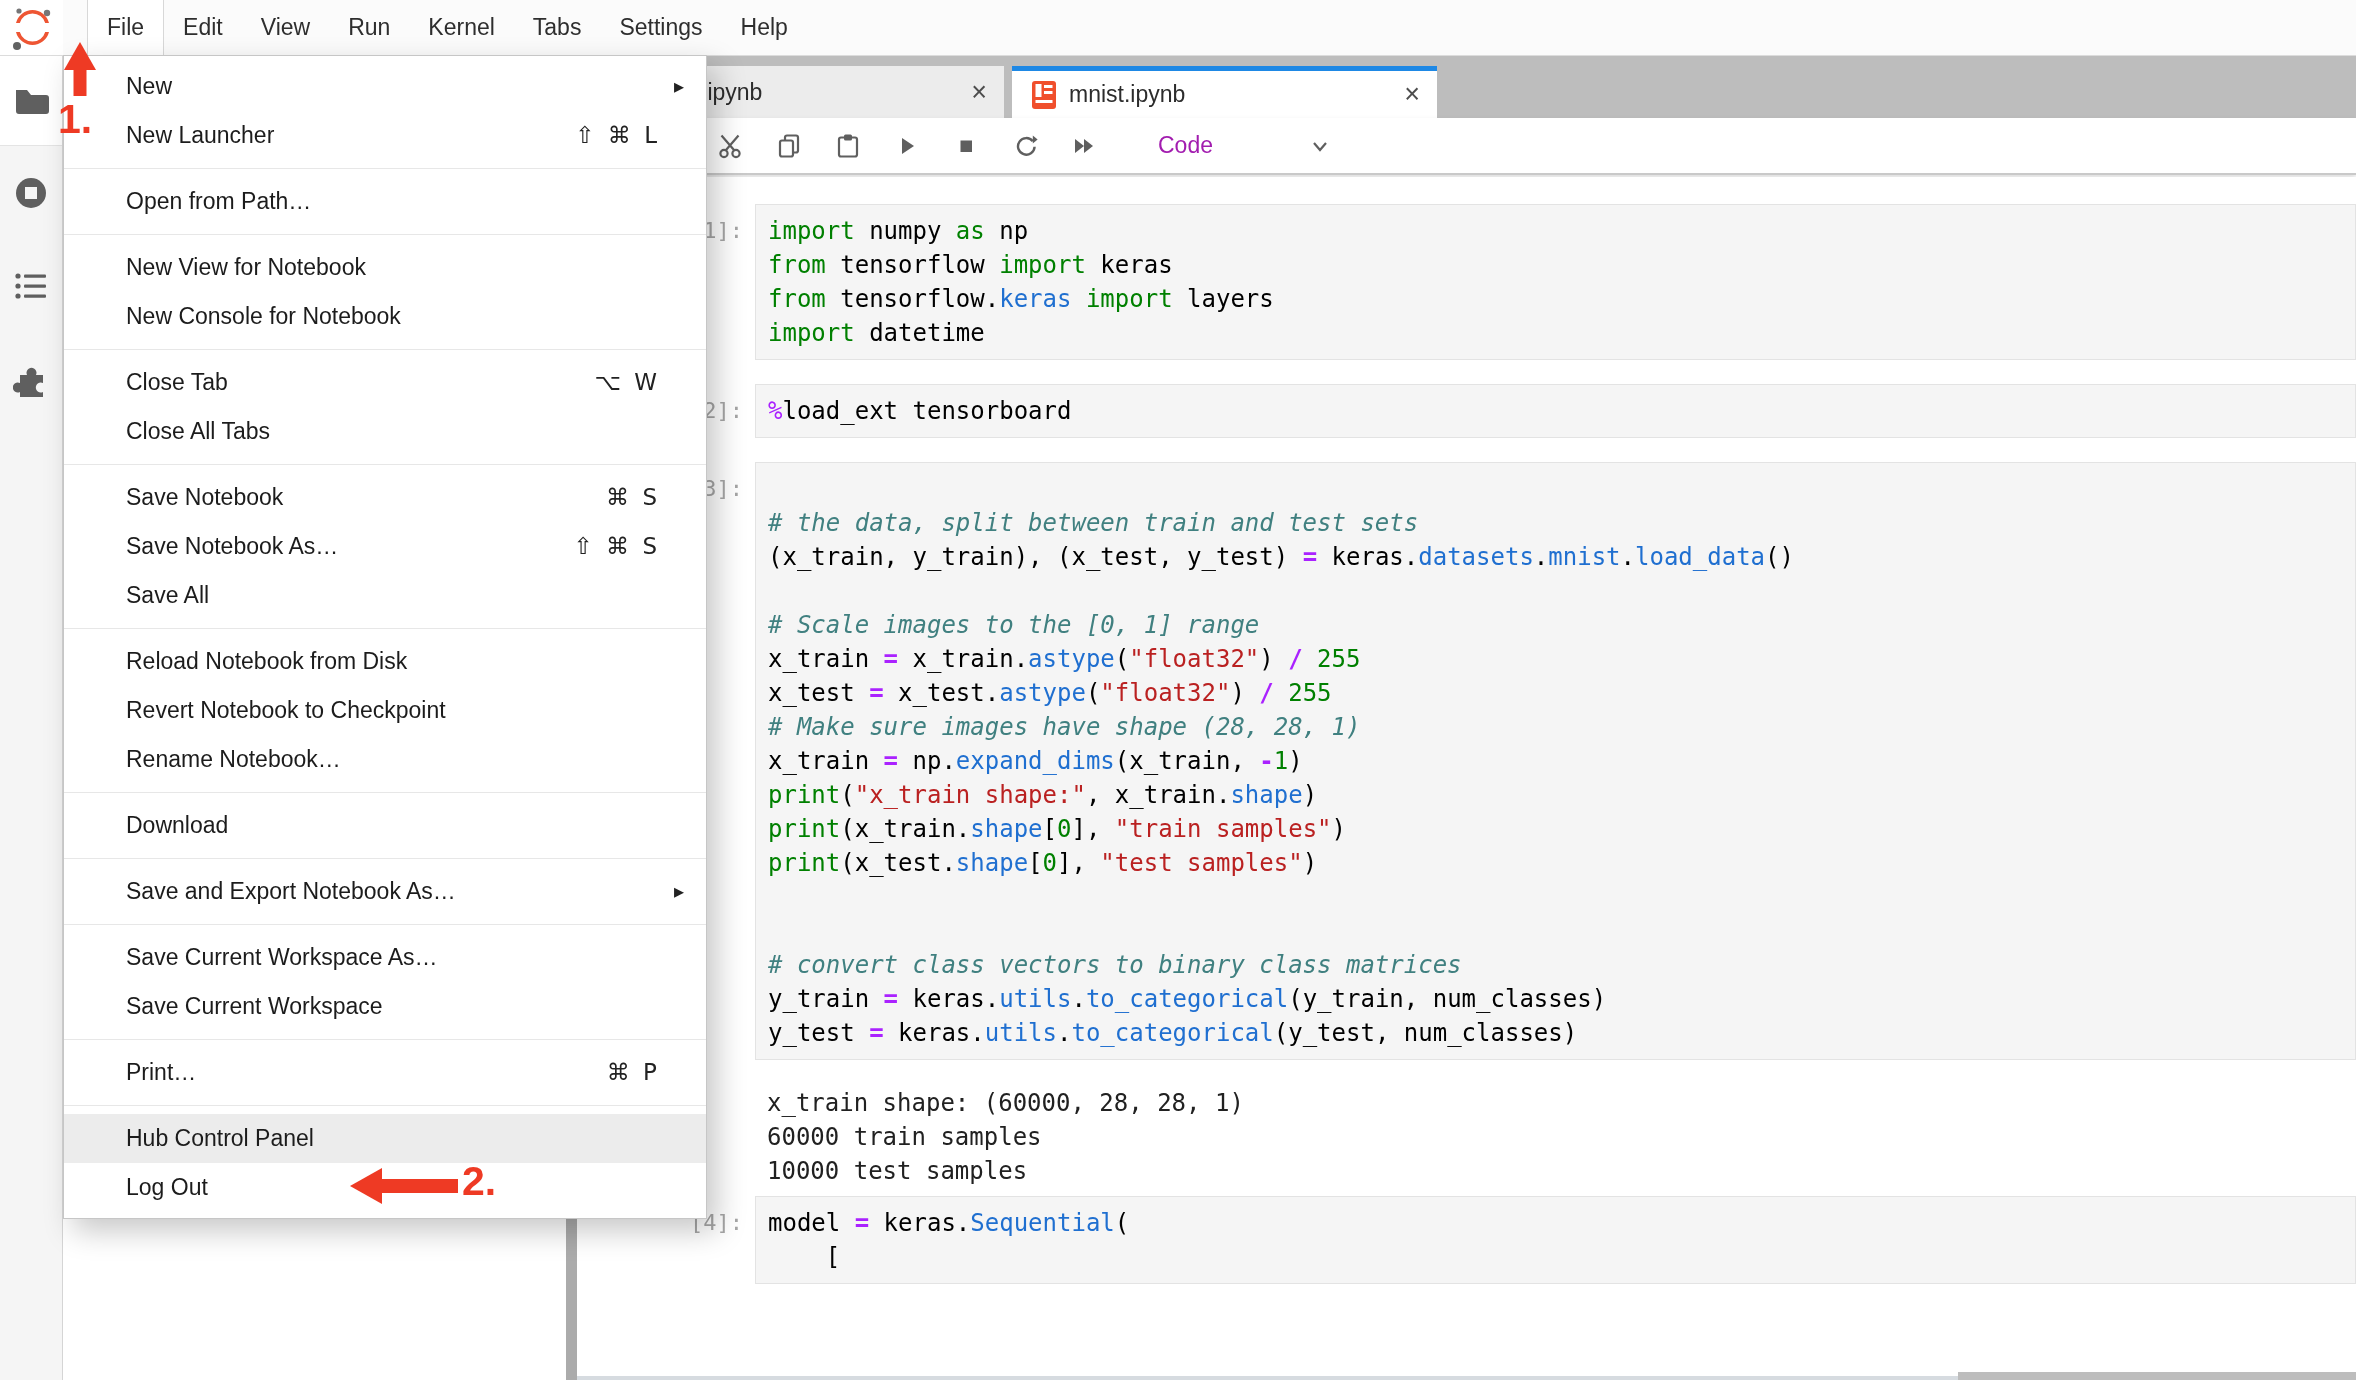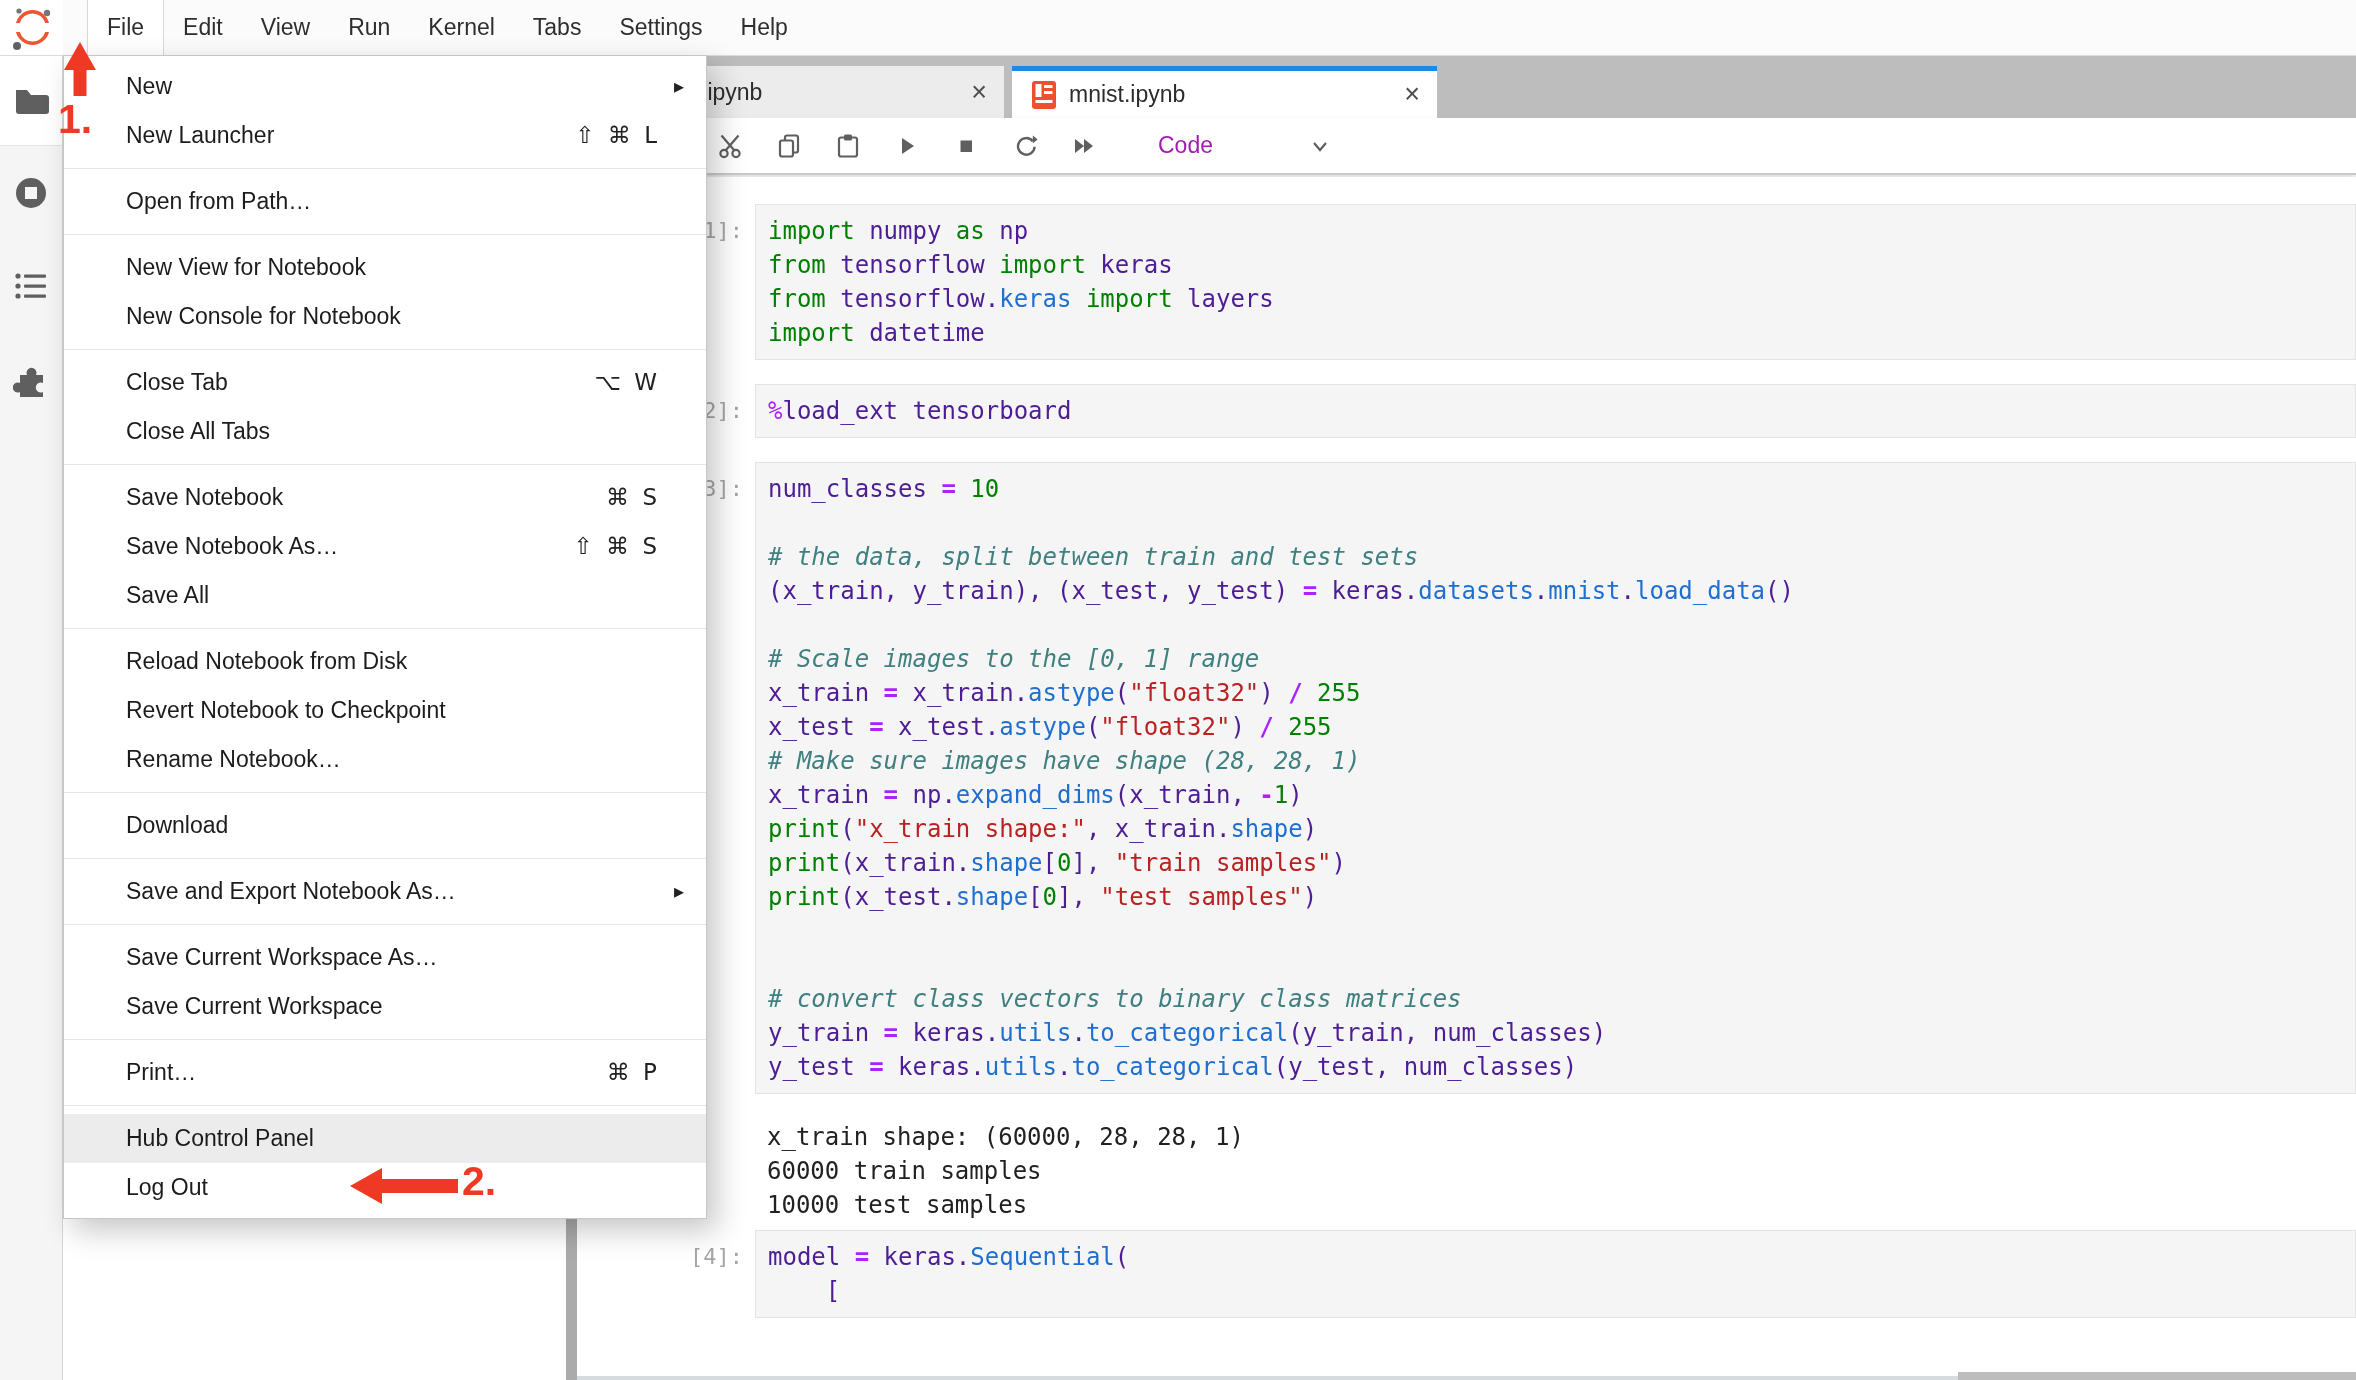--- a/index.html
+++ b/index.html
@@ -49,21 +49,21 @@
   .editor{flex:1;background:var(--c-editor_bg,#f5f5f5);border:1px solid #e3e3e3;padding:9px 0 9px 12px;box-sizing:border-box;}
   .cl{height:34px;line-height:34px;font-family:"DejaVu Sans Mono",monospace;font-size:24px;color:#212121;white-space:pre;}
   .outblock{padding-left:190px;}
   .tk-k{color:var(--c-keyword_green,#008000);font-weight:normal;}
   .tk-b{color:var(--c-keyword_green,#008000);}
   .tk-o{color:var(--c-operator_purple,#aa22ff);font-weight:bold;}
   .tk-m{color:var(--c-number_green,#008000);}
   .tk-s{color:var(--c-string_red,#ba2121);}
   .tk-c{color:var(--c-comment_teal,#408080);font-style:italic;}
   .tk-pr{color:var(--c-property_blue,#1f6fd0);}
-  .tk-n{color:#4c1d95;text-align:right;}
+  .tk-n{color:#000000;text-align:right;}
   .tk-mg{color:var(--c-operator_purple,#aa22ff);}
   
   .bottom-line{position:absolute;left:577px;top:1376px;width:1779px;height:4px;background:#d6dbe0;z-index:8;}
   .bottom-bar-right{position:absolute;left:1958px;top:1372px;width:398px;height:8px;background:#bdbdbd;z-index:9;}
   
   .file-menu{position:absolute;left:63px;top:55px;width:644px;background:#fff;
     border:1px solid #c6c6c6;box-shadow:10px 12px 28px rgba(0,0,0,.22);z-index:100;
     padding:6px 0;box-sizing:border-box;}
   .fm-item{position:relative;height:49px;line-height:49px;padding:0 46px 0 62px;
     font-size:23px;color:#1c1c1c;display:flex;align-items:center;}
@@ -196,21 +196,20 @@
         </div>
         <div class="cellrow m24">
           <div class="prompt">[2]:</div>
           <div class="editor">
             <div class="cl"><span class="tk-mg">%</span><span class="tk-n">load_ext tensorboard</span></div>
           </div>
         </div>
         <div class="cellrow m24">
           <div class="prompt">[3]:</div>
           <div class="editor">
-            <div class="cl"><span class="tk-n">num_classes </span><span class="tk-o">=</span><span class="tk-m"> 10</span></div>
             <div class="cl"></div>
             <div class="cl"><span class="tk-c"># the data, split between train and test sets</span></div>
             <div class="cl"><span class="tk-n">(x_train, y_train), (x_test, y_test) </span><span class="tk-o">=</span><span class="tk-n"> keras.</span><span class="tk-pr">datasets</span><span class="tk-n">.</span><span class="tk-pr">mnist</span><span class="tk-n">.</span><span class="tk-pr">load_data</span><span class="tk-n">()</span></div>
             <div class="cl"></div>
             <div class="cl"><span class="tk-c"># Scale images to the [0, 1] range</span></div>
             <div class="cl"><span class="tk-n">x_train </span><span class="tk-o">=</span><span class="tk-n"> x_train.</span><span class="tk-pr">astype</span><span class="tk-n">(</span><span class="tk-s">"float32"</span><span class="tk-n">) </span><span class="tk-o">/</span><span class="tk-m"> 255</span></div>
             <div class="cl"><span class="tk-n">x_test </span><span class="tk-o">=</span><span class="tk-n"> x_test.</span><span class="tk-pr">astype</span><span class="tk-n">(</span><span class="tk-s">"float32"</span><span class="tk-n">) </span><span class="tk-o">/</span><span class="tk-m"> 255</span></div>
             <div class="cl"><span class="tk-c"># Make sure images have shape (28, 28, 1)</span></div>
             <div class="cl"><span class="tk-n">x_train </span><span class="tk-o">=</span><span class="tk-n"> np.</span><span class="tk-pr">expand_dims</span><span class="tk-n">(x_train, </span><span class="tk-o">-</span><span class="tk-m">1</span><span class="tk-n">)</span></div>
             <div class="cl"><span class="tk-b">print</span><span class="tk-n">(</span><span class="tk-s">"x_train shape:"</span><span class="tk-n">, x_train.</span><span class="tk-pr">shape</span><span class="tk-n">)</span></div>

